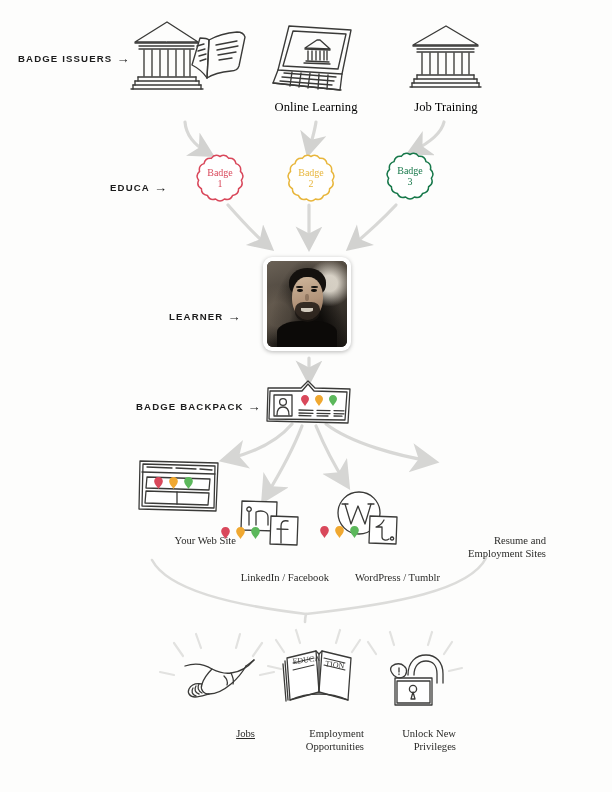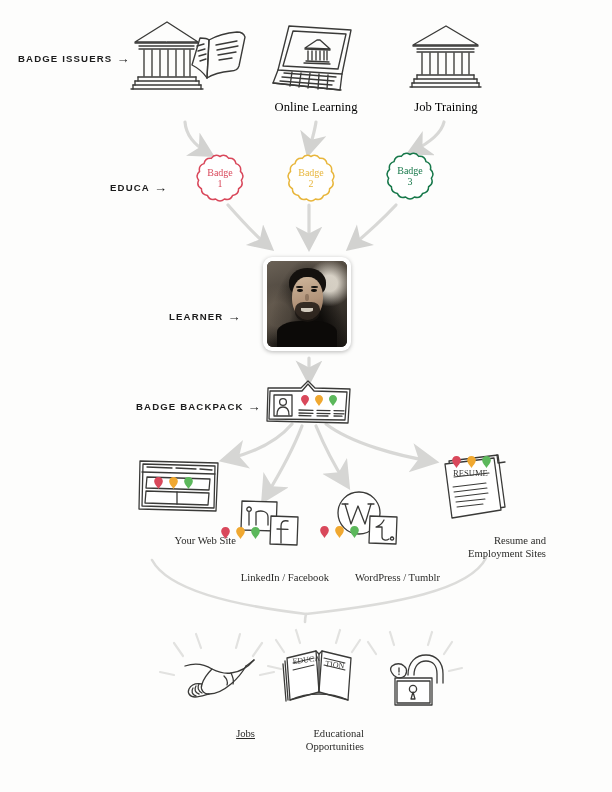--- a/index.html
+++ b/index.html
@@ -396,41 +396,20 @@
         </svg>
       <svg width="9" height="12" viewBox="0 0 8 11">
           <path d="M4,0 C6.4,0 8,1.8 8,4 C8,6.6 5.4,8.6 4,11 C2.6,8.6 0,6.6 0,4 C0,1.8 1.6,0 4,0 Z" fill="#5cb85c"></path>
         </svg>
     </div>
   </div>
   <div class="cap" style="left:330px; top:558px; width:110px;">
     <span>WordPress / Tumblr</span>
   </div>
 
-  <div class="sk" style="left:439px; top:451px;">
-    <svg width="72" height="70" viewBox="0 0 72 70" fill="none" stroke="#3a3a38" stroke-width="1.3" stroke-linecap="round" stroke-linejoin="round">
-      <path d="M10,10 L59,4 L66,56 L17,64 Z" fill="#fff"></path>
-      <path d="M6,13 L55,7 L62,59 L13,67 Z" fill="#fff"></path>
-      <path d="M58,4 L59,12 L66,11"></path>
-      <path d="M15,26 L50,22" stroke-width="1.1"></path>
-      <path d="M14,36 L47,32 M15,41 L48,37 M16,46 L49,42 M17,51 L46,48 M18,56 L44,53" stroke-width="1.05"></path>
-      <text x="14" y="25" font-family="Liberation Serif, serif" font-size="8.6" fill="#3a3a38" stroke="none">RESUME</text>
-    </svg>
-    <div class="ribbons" style="left:13px; top:5px;">
-      <svg width="9" height="12" viewBox="0 0 8 11">
-          <path d="M4,0 C6.4,0 8,1.8 8,4 C8,6.6 5.4,8.6 4,11 C2.6,8.6 0,6.6 0,4 C0,1.8 1.6,0 4,0 Z" fill="#d9485b"></path>
-        </svg>
-      <svg width="9" height="12" viewBox="0 0 8 11">
-          <path d="M4,0 C6.4,0 8,1.8 8,4 C8,6.6 5.4,8.6 4,11 C2.6,8.6 0,6.6 0,4 C0,1.8 1.6,0 4,0 Z" fill="#f0a830"></path>
-        </svg>
-      <svg width="9" height="12" viewBox="0 0 8 11">
-          <path d="M4,0 C6.4,0 8,1.8 8,4 C8,6.6 5.4,8.6 4,11 C2.6,8.6 0,6.6 0,4 C0,1.8 1.6,0 4,0 Z" fill="#5cb85c"></path>
-        </svg>
-    </div>
-  </div>
   <div class="cap" style="left:432px; top:521px; width:114px; text-align:right;">
     <span>Resume and
 Employment Sites</span>
   </div>
 
   <div class="sk" style="left:182px; top:650px;">
     <svg width="76" height="56" viewBox="0 0 76 56" fill="none" stroke="#3a3a38" stroke-width="1.3" stroke-linecap="round" stroke-linejoin="round">
       <path d="M3,16 C12,13 22,14 30,19 C36,22 42,24 49,23 C58,22 66,17 72,10"></path>
       <path d="M30,19 C26,23 22,28 20,34 C18,39 21,44 27,44 C34,44 42,40 49,34 C55,29 60,23 64,16"></path>
       <path d="M20,34 C14,33 9,35 7,39 C5,43 8,47 13,47 C18,47 23,45 27,44"></path>
@@ -454,30 +433,34 @@
       <path d="M38,10 L38,48"></path>
       <path d="M4,17 L7,56 M2,20 L5,57"></path>
       <path d="M9,56 C18,52 30,50 38,50 C46,50 58,52 67,56"></path>
       <path d="M12,19 L33,14 M43,14 L64,19" stroke-width="1.05"></path>
       <path d="M12,26 L33,21 M43,21 L64,26" stroke-width="1.05"></path>
       <text x="12" y="20" font-family="Liberation Serif, serif" font-size="8" fill="#3a3a38" stroke="none" transform="rotate(-7 12 20)">EDUCA</text>
       <text x="44" y="22" font-family="Liberation Serif, serif" font-size="8" fill="#3a3a38" stroke="none" transform="rotate(8 44 22)">TION</text>
     </svg>
   </div>
   <div class="cap" style="left:272px; top:714px; width:92px;">
-    <span>Educational
+    <span>Employment
 Opportunities</span>
   </div>
 
   <div class="sk" style="left:386px; top:650px;">
     <svg width="62" height="58" viewBox="0 0 62 58" fill="none" stroke="#3a3a38" stroke-width="1.3" stroke-linecap="round" stroke-linejoin="round">
       <path d="M22,25 C22,12 30,5 40,5 C50,5 57,12 57,24 L57,33"></path>
       <path d="M28,25 C28,16 33,11 40,11 C47,11 51,16 51,24 L51,33"></path>
       <path d="M9,28 L46,28 L46,55 L9,55 Z" fill="#fff"></path>
       <path d="M11,31 L44,31 L44,53 L11,53 Z"></path>
       <circle cx="27" cy="39" r="3.6"></circle>
       <path d="M27,42 L25,49 L29,49 Z"></path>
       <path d="M6,16 C10,13 15,13 18,16 C22,19 21,25 17,27 C13,29 8,27 6,23 C4,20 4,18 6,16 Z"></path>
       <path d="M13,18 L13,22 M13,24 L13,24.6"></path>
     </svg>
   </div>
+  <div class="cap" style="left:372px; top:714px; width:84px;">
+    <span>Unlock New
+Privileges</span>
+  </div>
 
 </div>
 
 </body></html>

